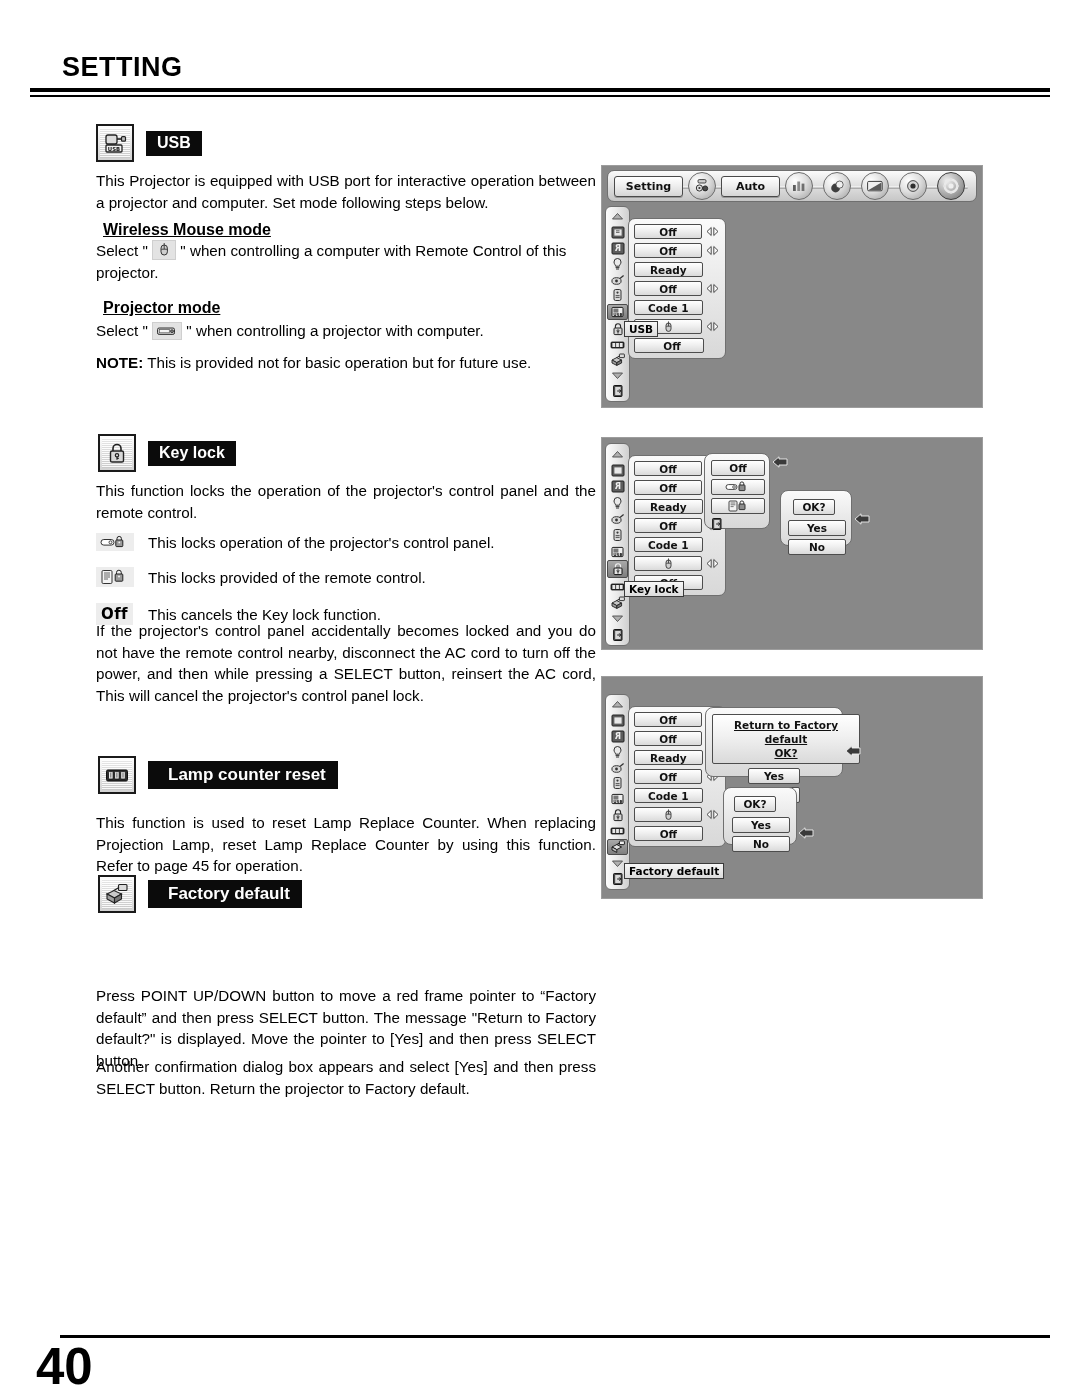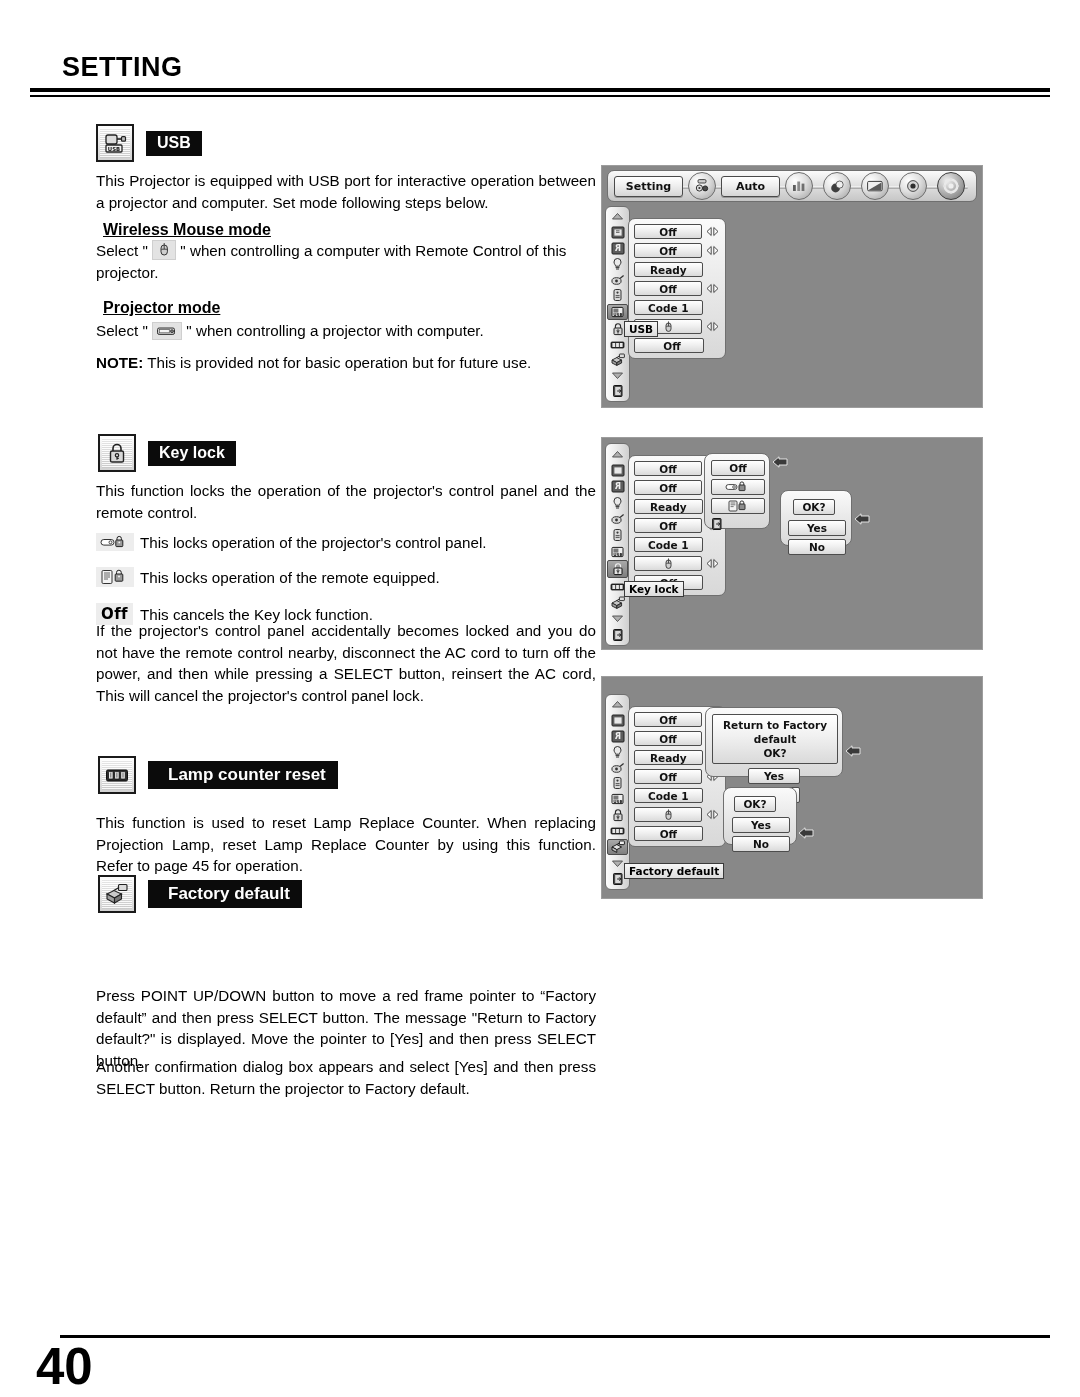--- a/index.html
+++ b/index.html
@@ -66,21 +66,21 @@
   }
   .chip.flat { background:#ededed; border-color:#ededed; }
   .offchip {
     display:inline-block; font-size:15px; font-weight:bold;
     letter-spacing:0.4px; background:#ededed; padding:2px 5px;
     font-family:"DejaVu Sans", sans-serif;
   }
 
   
   .klist { position:absolute; left:96px; width:500px; }
-  .klist .row { display:flex; align-items:center; margin-bottom:16px; }
+  .klist .row { display:flex; align-items:center; margin-bottom:16px;gap:8px; }
   .klist .row .gl { width:44px; flex:0 0 44px; text-align:left; }
   .klist .row .tx { font-size:15.2px; }
 
   
   
   
   .osd {
     position:absolute;
     background:#888888;
     border:1px solid #9d9d9d;
@@ -291,21 +291,21 @@
         <span class="chip flat">
           <svg width="30" height="16" viewBox="0 0 30 16">
             <rect x="2" y="1.5" width="10" height="13" rx="1.2" fill="#f4f4f4" stroke="#333" stroke-width="1"></rect>
             <path d="M4 4 h6 M4 6 h6 M4 8 h6 M4 10 h4" stroke="#555" stroke-width="0.9"></path>
             <path d="M16.5 5 V3.6 a2.4 2.4 0 0 1 4.8 0 V5" fill="none" stroke="#222" stroke-width="1"></path>
             <rect x="15.2" y="5" width="7.6" height="7.2" rx="0.8" fill="#9a9a9a" stroke="#222" stroke-width="1"></rect>
             <circle cx="19" cy="7.6" r="1" fill="#f2f2f2"></circle>
           </svg>
         </span>
       </div>
-      <div class="tx">This locks operation of the remote equipped.</div>
+      <div class="tx">This locks provided of the remote control.</div>
     </div>
     <div class="row" style="margin-top:6px;">
       <div class="gl">
         <span class="offchip">Off</span>
       </div>
       <div class="tx">This cancels the Key lock function.</div>
     </div>
   </div>
 
   <div class="col" style="top:620px;">
@@ -865,21 +865,21 @@
           </div>
       </div>
       <div class="vrow" style="margin-bottom:0;">
         <div class="vbox w">Off</div>
         <div class="arrows"></div>
       </div>
     </div>
     <div class="ttip" style="left:22px; top:186px;">Factory default</div>
 
     <div class="dlg" style="left:103px; top:30px; width:138px; height:70px;">
-      <div class="dbox tall" style="width:126px;">
+      <div class="dbox tall" style="width:148px;text-decoration:underline;">
         <div>Return to Factory default</div>
         <div>OK?</div>
       </div>
       <div class="dbox" style="width:52px; margin:4px auto 3px auto;">Yes</div>
       <div class="dbox" style="width:52px; margin:0 auto;">No</div>
     </div>
     <div class="ptr" style="left:243px; top:68px;">
       <svg width="16" height="12" viewBox="0 0 16 12">
           <path d="M15 3 H7 V0.8 L1 6 L7 11.2 V9 H15 Z" fill="#3a3a3a" stroke="#f0f0f0" stroke-width="0.9"></path>
         </svg>

